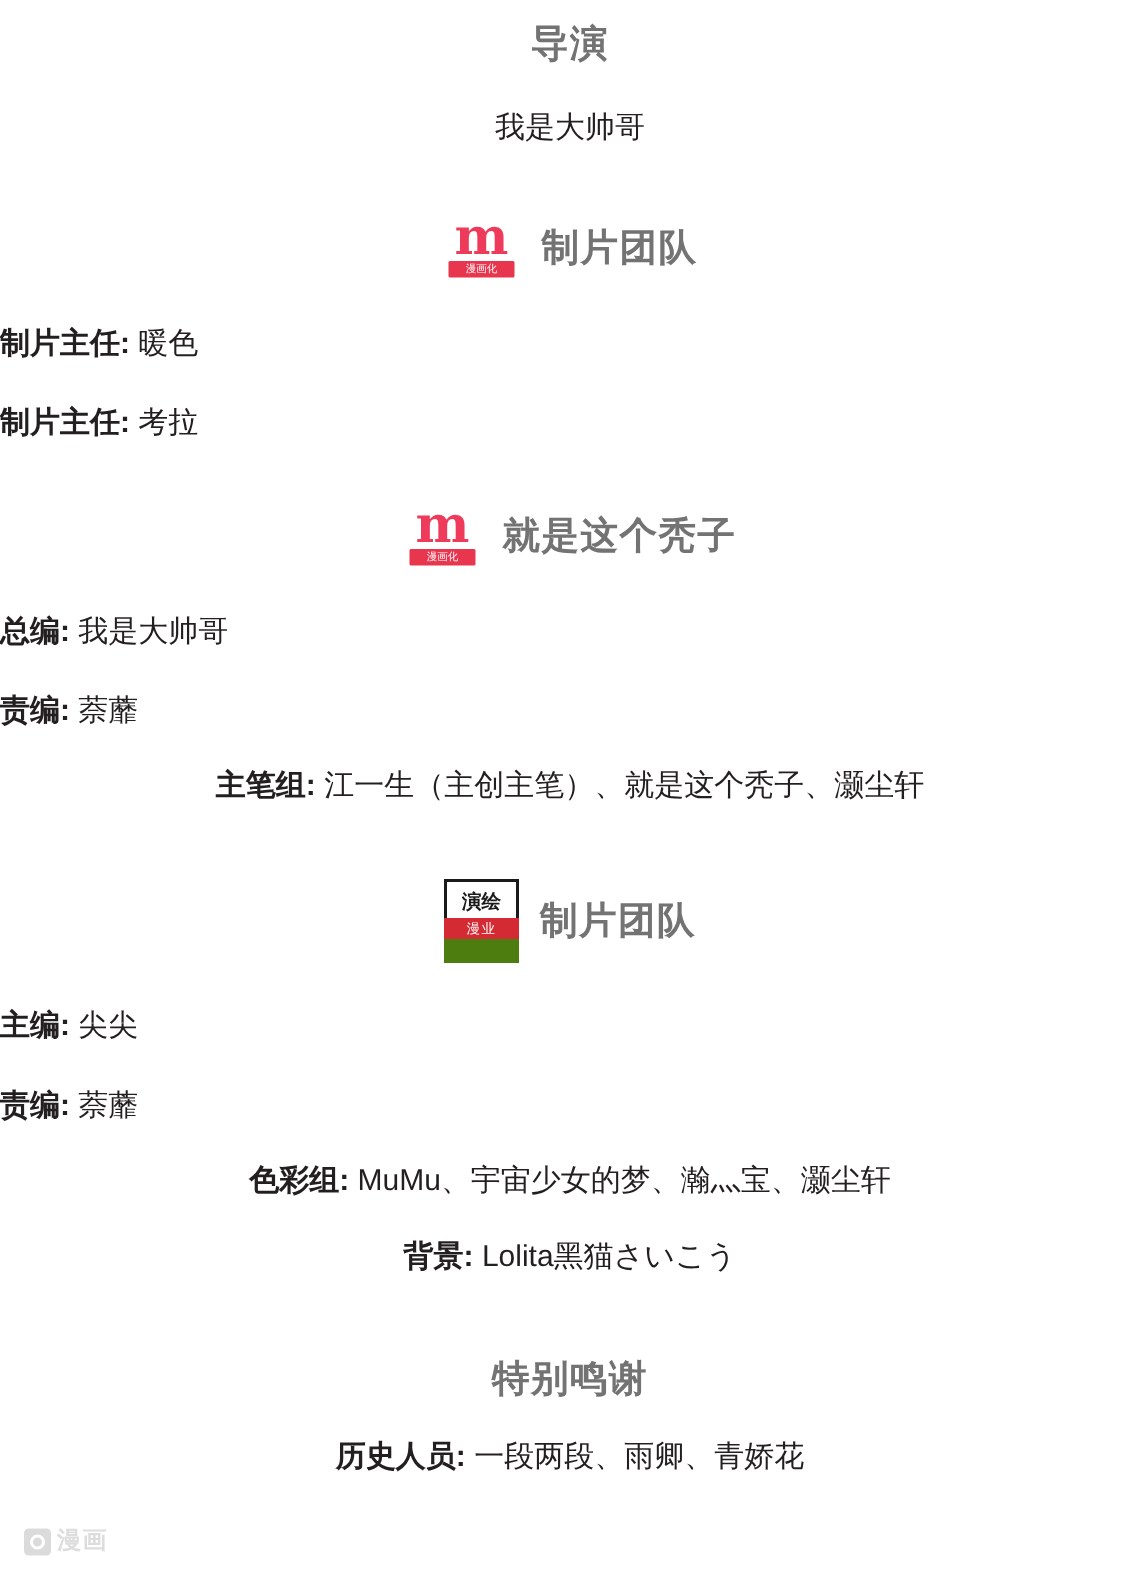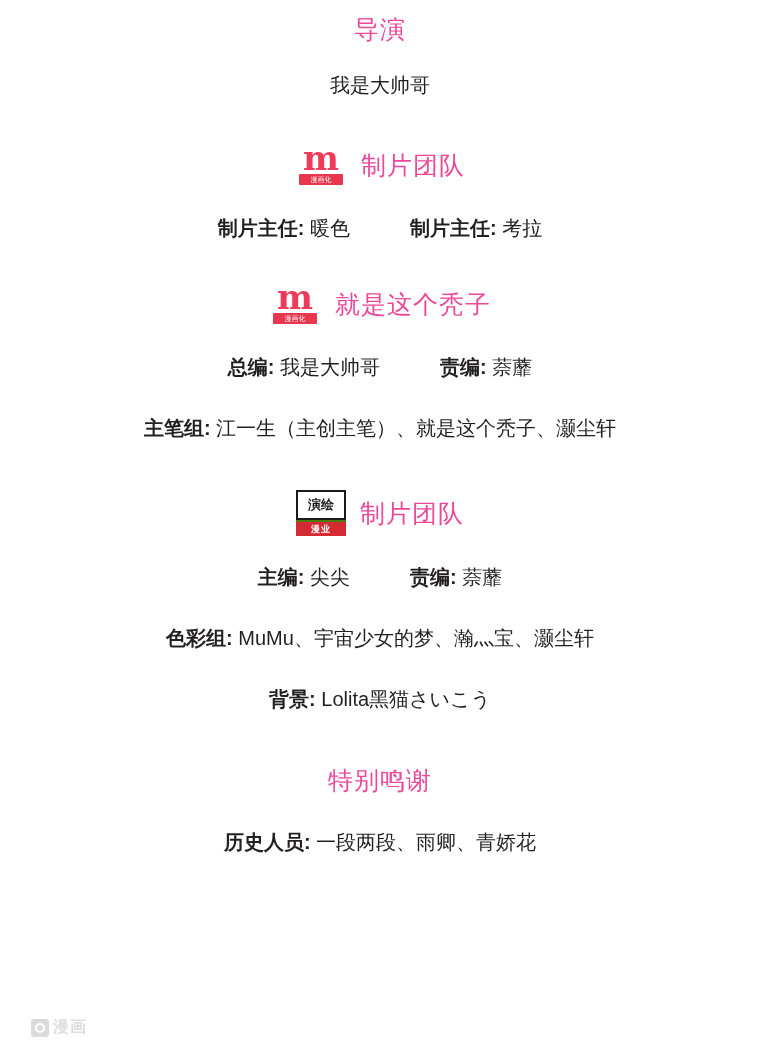--- a/index.html
+++ b/index.html
@@ -17,22 +17,22 @@
   }
   .page {
     width: 760px;
     height: 1052px;
     position: relative;
     box-sizing: border-box;
     padding-top: 14px;
   }
   .section-title {
     text-align: center;
-    color: #ec4899;
-    font-weight: normal;
+    color: #737373;
+    font-weight: bold;
     font-size: 25px;
     letter-spacing: 1px;
     line-height: 1.2;
   }
   .title-row {
     display: flex;
     align-items: center;
     justify-content: center;
     gap: 14px;
   }
@@ -41,35 +41,36 @@
   }
   .credit-line {
     text-align: center;
     font-size: 20px;
     color: #231f20;
     line-height: 1.35;
     font-weight: normal;
   }
   .pair {
     display: flex;
-    justify-content: center;
-    gap: 60px;
+    justify-content: flex-end;
+    gap: 26px;
+    flex-direction: column;
   }
   .pair .item {
     font-size: 20px;
   }
   .lbl {
     font-weight: bold;
   }
   .val {
     font-weight: normal;
   }
   
   .mt-28 { margin-top: 28px; }
-  .mt-34 { margin-top: 34px; }
+  .mt-34 { margin-top: 24px; }
   .mt-40 { margin-top: 40px; }
   .mt-44 { margin-top: 44px; }
   .mt-48 { margin-top: 48px; }
   .mt-52 { margin-top: 52px; }
 
   
   .logo-m {
     width: 52px;
     height: 44px;
     position: relative;
@@ -100,62 +101,61 @@
     font-size: 7px;
     line-height: 11px;
     text-align: center;
     letter-spacing: 0px;
     font-family: "Liberation Sans", sans-serif;
   }
 
   
   .logo-studio {
     width: 50px;
-    height: 46px;
+    height: 56px;
     position: relative;
     flex: 0 0 auto;
     background: #4d7c0f;
   }
   .logo-studio .top {
     position: absolute;
     left: 0; top: 0;
     width: 50px; height: 30px;
     background: #ffffff;
     border: 2px solid #1a1a1a;
     box-sizing: border-box;
     color: #1a1a1a;
     font-size: 13px;
     line-height: 26px;
     text-align: center;
     font-weight: bold;
     overflow: hidden;
   }
   .logo-studio .bottom {
     position: absolute;
-    left: 0; bottom: 0;
+    left: 0; bottom: 16px;
     width: 50px; height: 14px;
     background: #d42a33;
     color: #ffffff;
     font-size: 9px;
     line-height: 14px;
     text-align: center;
-    font-weight: bold;
+    font-weight: normal;
     letter-spacing: 1px;
   }
 
   
   .watermark {
     position: absolute;
     left: 16px;
     bottom: 14px;
     display: flex;
     align-items: center;
     gap: 4px;
     opacity: 0.5;
-    margin-left: 15px;
   }
   .watermark .wm-mark {
     width: 18px;
     height: 18px;
     background: #b9b9b9;
     border-radius: 3px;
     position: relative;
   }
   .watermark .wm-mark:after {
     content: "";

